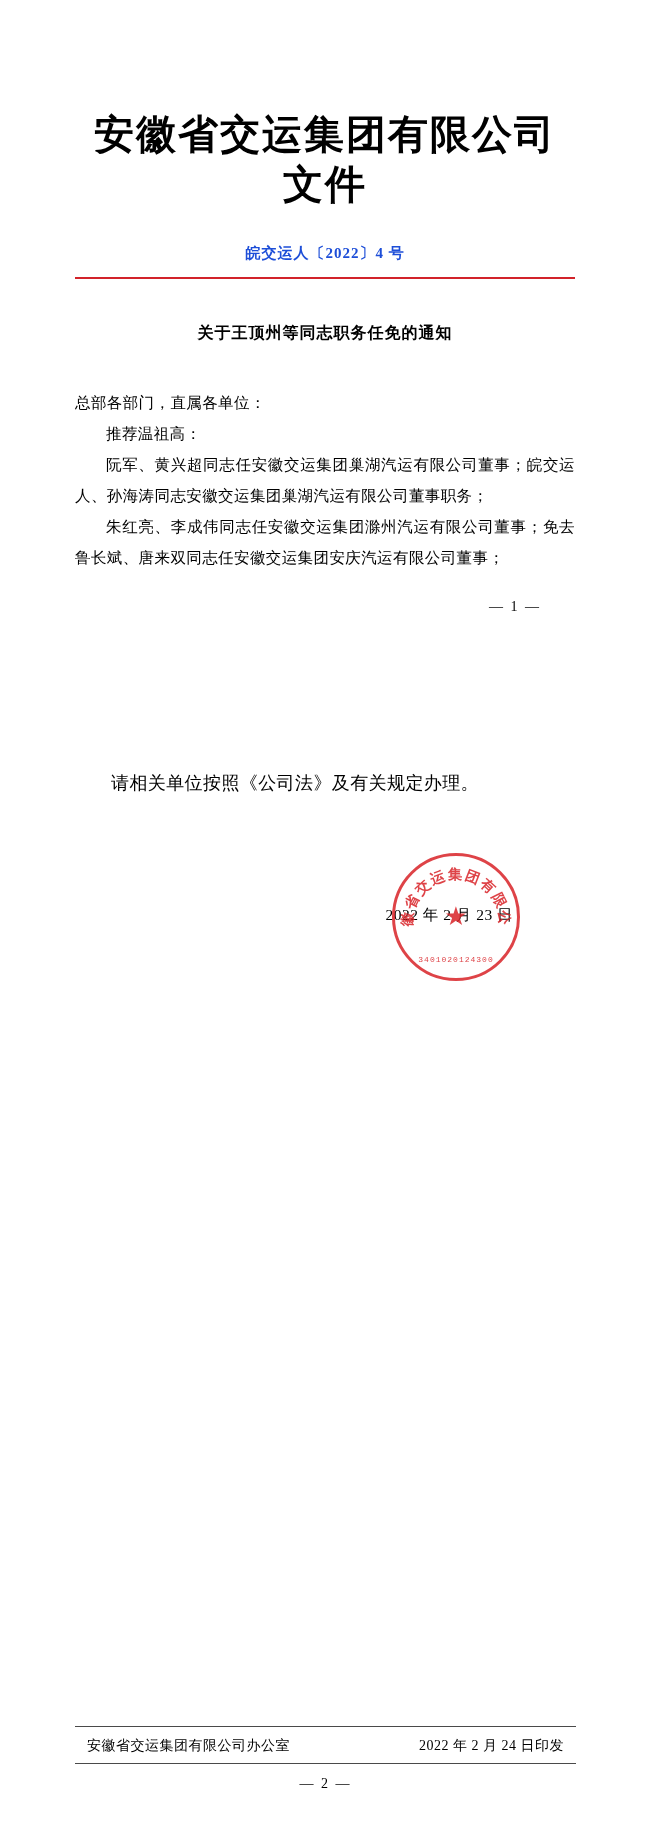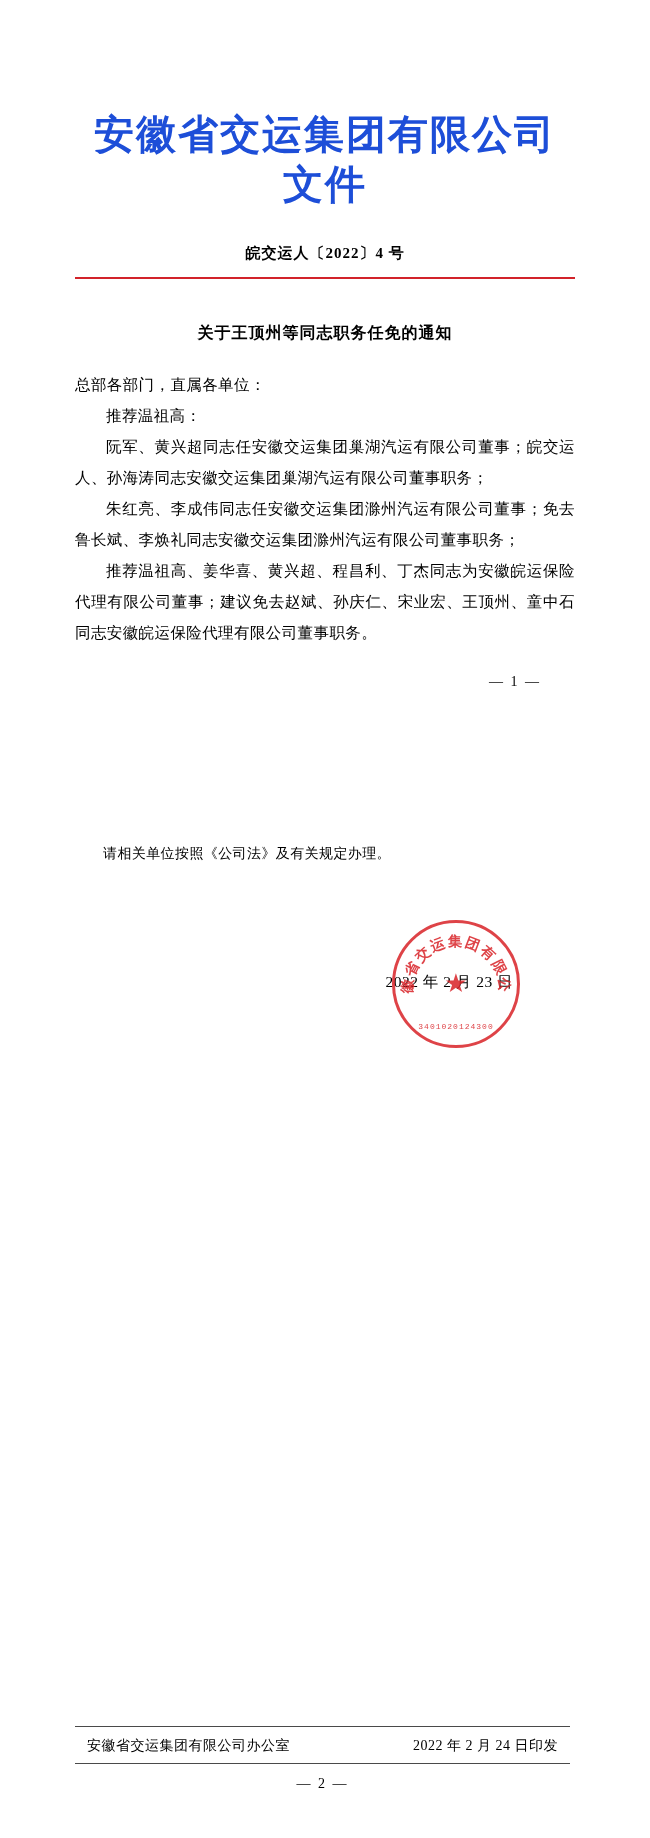--- a/index.html
+++ b/index.html
@@ -21,31 +21,31 @@
     box-sizing: border-box;
     padding: 0 75px;
   }
 
   
   .doc-header {
     padding-top: 110px;
     text-align: center;
   }
   .doc-org-title {
-    color: #1d4ed8;
+    color: #000000;
     font-weight: bold;
     font-size: 40px;
     letter-spacing: 2px;
     line-height: 1.25;
     font-family: "Liberation Serif", "DejaVu Serif", serif;
   }
   .doc-number {
     margin-top: 34px;
     font-size: 15px;
-    color: #000000;
+    color: #1d4ed8;
     font-weight: bold;
     letter-spacing: 1px;
     font-family: "Liberation Serif", "DejaVu Serif", serif;
   }
   .red-rule {
     margin-top: 14px;
     height: 2px;
     background: #d2232a;
     width: 100%;
   }
@@ -55,21 +55,21 @@
     margin-top: 42px;
     text-align: center;
     font-size: 16px;
     font-weight: bold;
     letter-spacing: 1px;
     line-height: 1.5;
   }
 
   
   .doc-body {
-    margin-top: 24px;
+    margin-top: 42px;
     font-size: 15.5px;
     line-height: 2.0;
     text-align: justify;
     letter-spacing: 0.4px;
   }
   .para {
     margin: 0;
     text-indent: 0;
   }
   .para.indent {
@@ -83,21 +83,21 @@
     padding-right: 34px;
     font-size: 14px;
     letter-spacing: 2px;
   }
 
   
   .closing-block {
     margin-top: 150px;
   }
   .closing-line {
-    font-size: 14px;
+    font-size: 18px;
     line-height: 2.0;
     text-indent: 2em;
     letter-spacing: 0.4px;
   }
 
   
   .sign-area {
     position: relative;
     margin-top: 48px;
     height: 120px;
@@ -154,21 +154,21 @@
     font-size: 8px;
     letter-spacing: 1px;
     white-space: nowrap;
     font-family: Liberation Mono, monospace;
   }
 
   
   .footer {
     position: absolute;
     left: 75px;
-    right: 80px;
+    right: 74px;
     bottom: 46px;
   }
   .footer-rule {
     height: 1px;
     background: #4a4a4a;
     width: 100%;
   }
   .footer-row {
     display: flex;
     justify-content: space-between;
@@ -200,22 +200,21 @@
     <div class="doc-number">皖交运人〔2022〕4 号</div>
     <div class="red-rule"></div>
   </div>
 
   <div class="doc-title">关于王顶州等同志职务任免的通知</div>
 
   <div class="doc-body">
     <p class="para">总部各部门，直属各单位：</p>
     <p class="para indent">推荐温祖高：</p>
     <p class="para indent">阮军、黄兴超同志任安徽交运集团巢湖汽运有限公司董事；皖交运人、孙海涛同志安徽交运集团巢湖汽运有限公司董事职务；</p>
-    <p class="para indent">朱红亮、李成伟同志任安徽交运集团滁州汽运有限公司董事；免去鲁长斌、李焕礼同志安徽交运集团滁州汽运有限公司董事职务；</p>
-    <p class="para indent">推荐温祖高、姜华喜、黄兴超、程昌利、丁杰同志为安徽皖运保险代理有限公司董事；建议免去赵斌、孙庆仁、宋业宏、王顶州、童中石同志安徽皖运保险代理有限公司董事职务。</p>
+    <p class="para indent">朱红亮、李成伟同志任安徽交运集团滁州汽运有限公司董事；免去鲁长斌、唐来双同志任安徽交运集团安庆汽运有限公司董事；</p>
   </div>
 
   <div class="page-num">— 1 —</div>
 
   <div class="closing-block">
     <div class="closing-line">请相关单位按照《公司法》及有关规定办理。</div>
   </div>
 
   <div class="sign-area">
     <div class="sign-text">2022 年 2 月 23 日</div>

